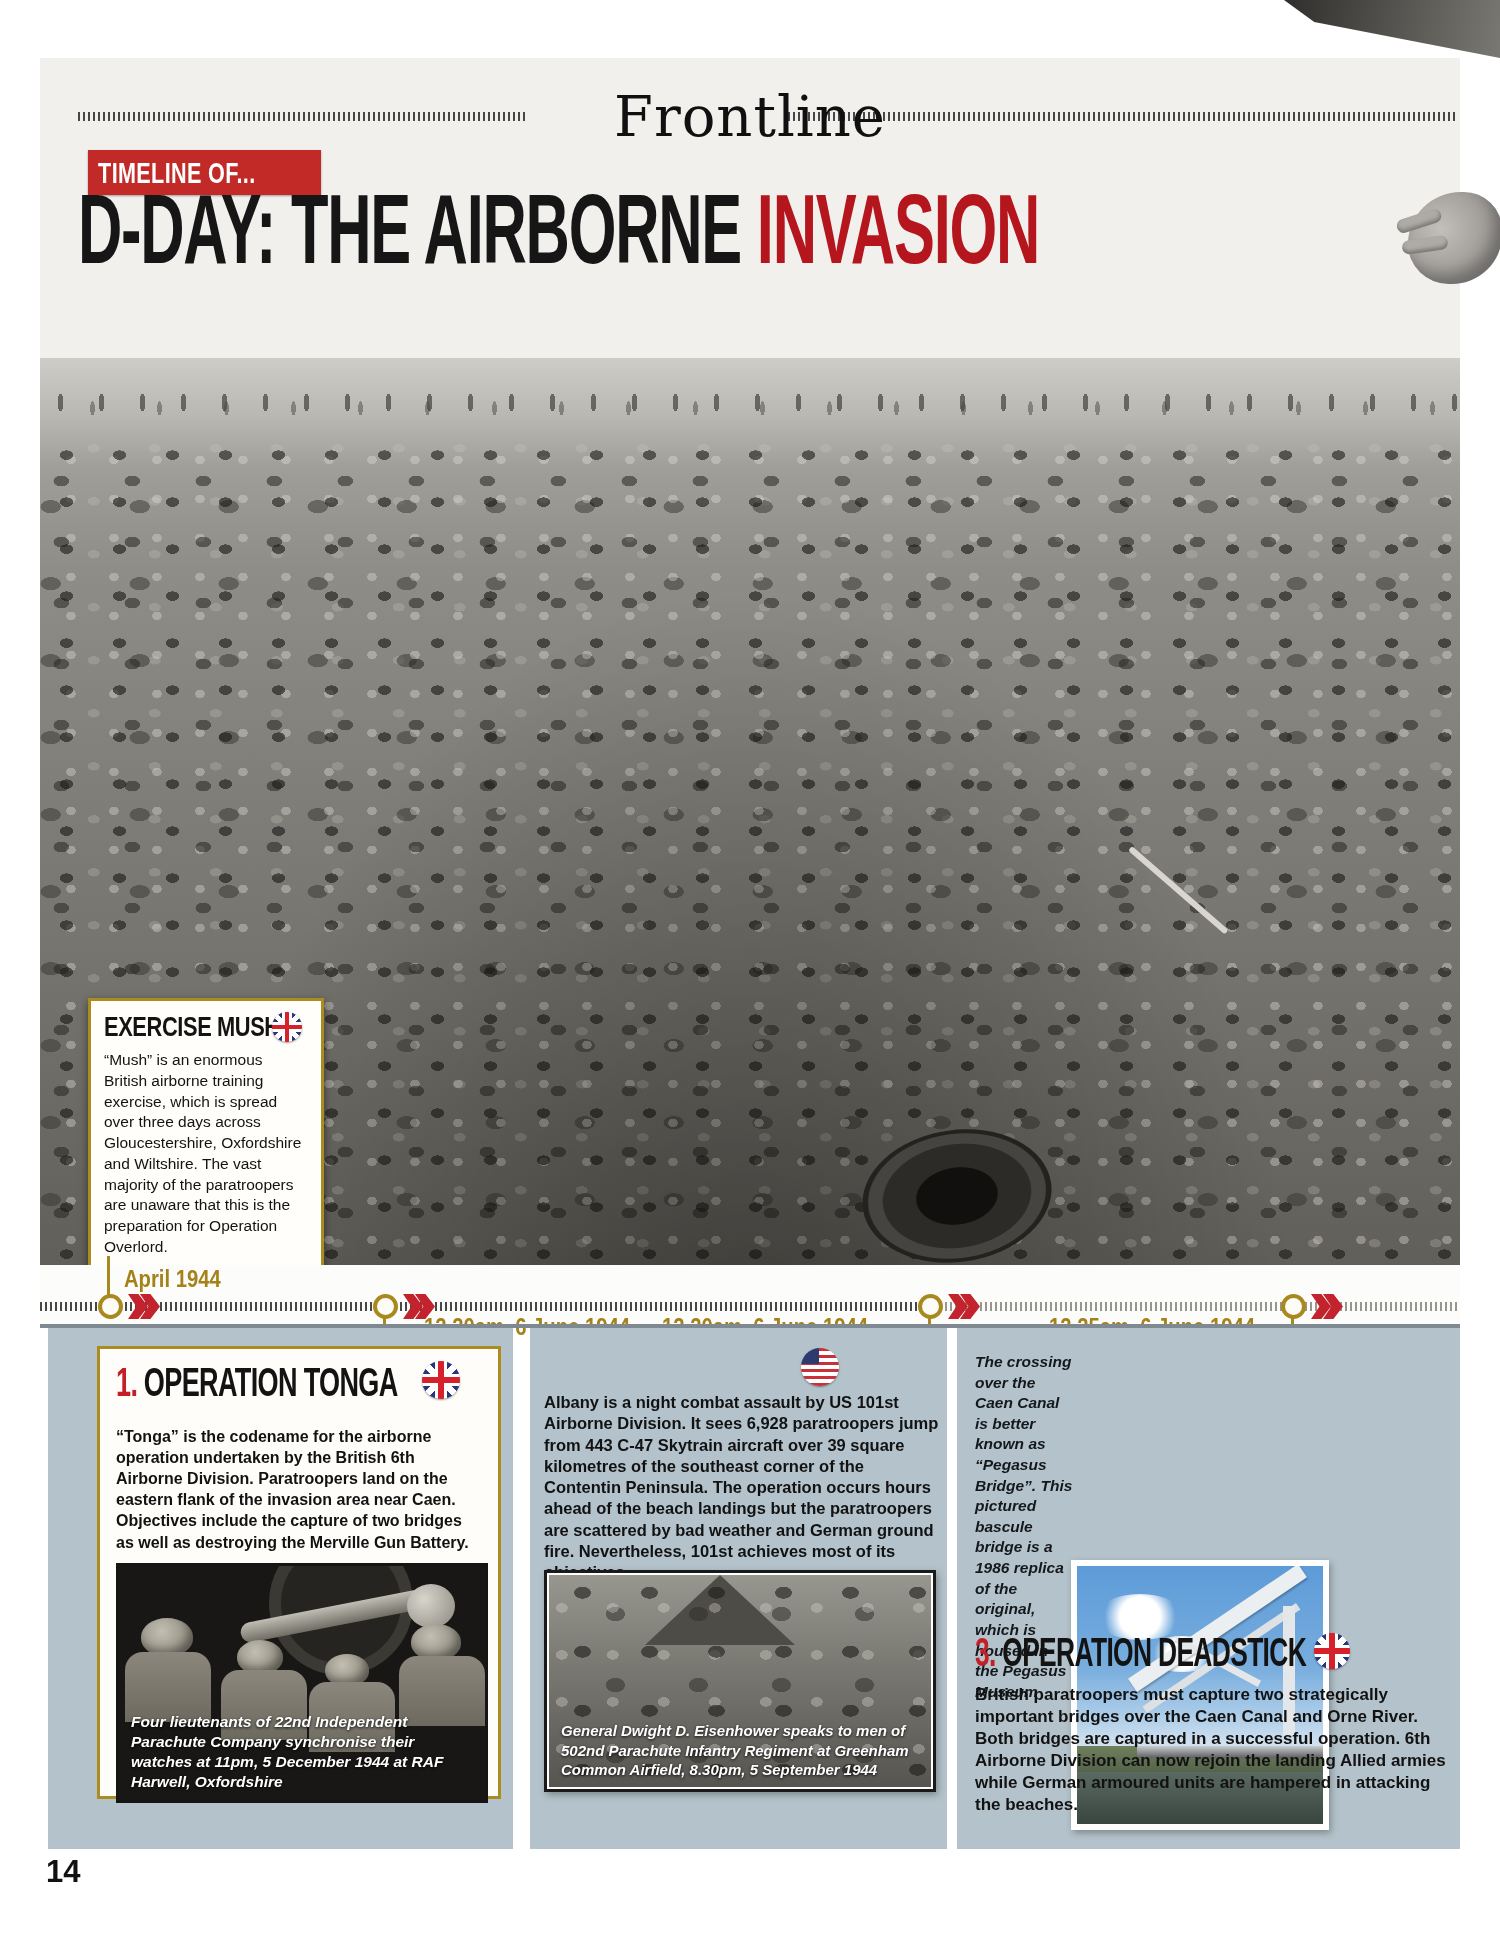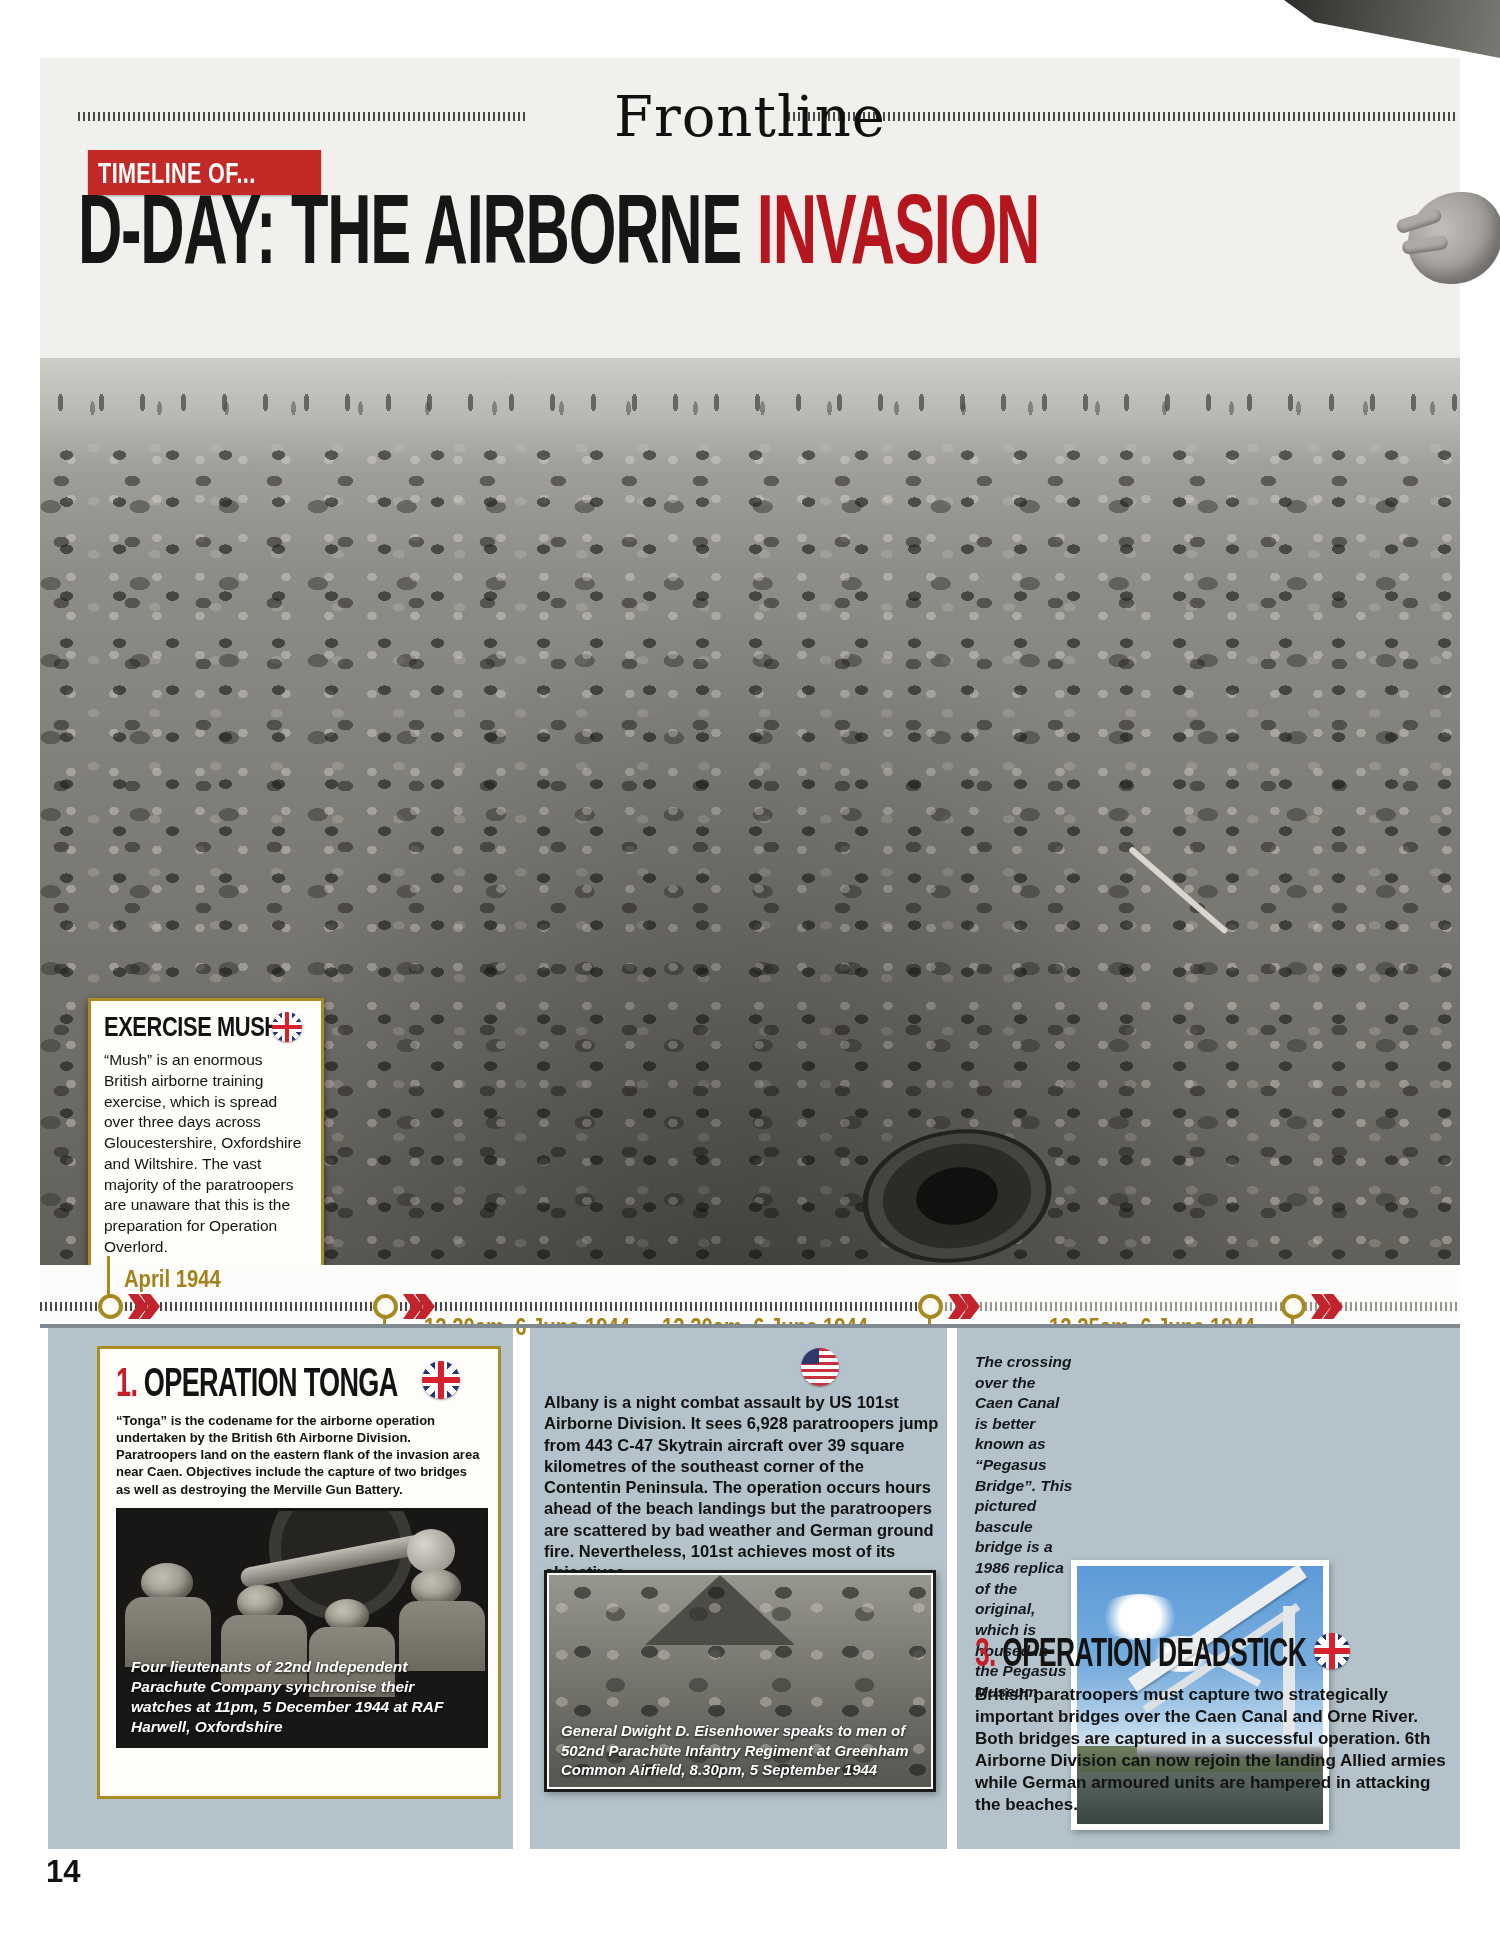--- a/index.html
+++ b/index.html
@@ -211,21 +211,21 @@
   <div class="abs panel-edge"></div>
   <div class="abs panel" style="left:48px;width:465px;"></div>
   <div class="abs panel" style="left:530px;width:417px;"></div>
   <div class="abs panel" style="left:957px;width:503px;"></div>
 
   <div class="abs tongabox">
     <div class="sec-head">
       <span class="scale"><span class="num">1.</span><span>OPERATION TONGA</span></span>
     </div>
     <span class="abs flag uk" style="left:322px;top:12px;width:38px;height:38px;"></span>
-    <p class="body-txt" style="margin:6px 0 0 0;width:366px;font-size:13px;line-height:1.32;">“Tonga” is the codename for the airborne operation undertaken by the British 6th Airborne Division. Paratroopers land on the eastern flank of the invasion area near Caen. Objectives include the capture of two bridges as well as destroying the Merville Gun Battery.</p>
+    <p class="body-txt" style="margin:20px 0 0 0;width:366px;font-size:16px;line-height:1.32;">“Tonga” is the codename for the airborne operation undertaken by the British 6th Airborne Division. Paratroopers land on the eastern flank of the invasion area near Caen. Objectives include the capture of two bridges as well as destroying the Merville Gun Battery.</p>
     <div class="photo-frame tonga-photo">
       <div class="tp-engine"></div>
       <div class="tp-blade"></div>
       <div class="tp-spinner"></div>
       <div class="helmet" style="left:22px;top:52px;"></div>
       <div class="torso" style="left:6px;top:86px;"></div>
       <div class="helmet" style="left:118px;top:74px;width:46px;height:34px;"></div>
       <div class="torso" style="left:102px;top:104px;"></div>
       <div class="helmet" style="left:206px;top:88px;width:44px;height:32px;"></div>
       <div class="torso" style="left:190px;top:116px;"></div>

